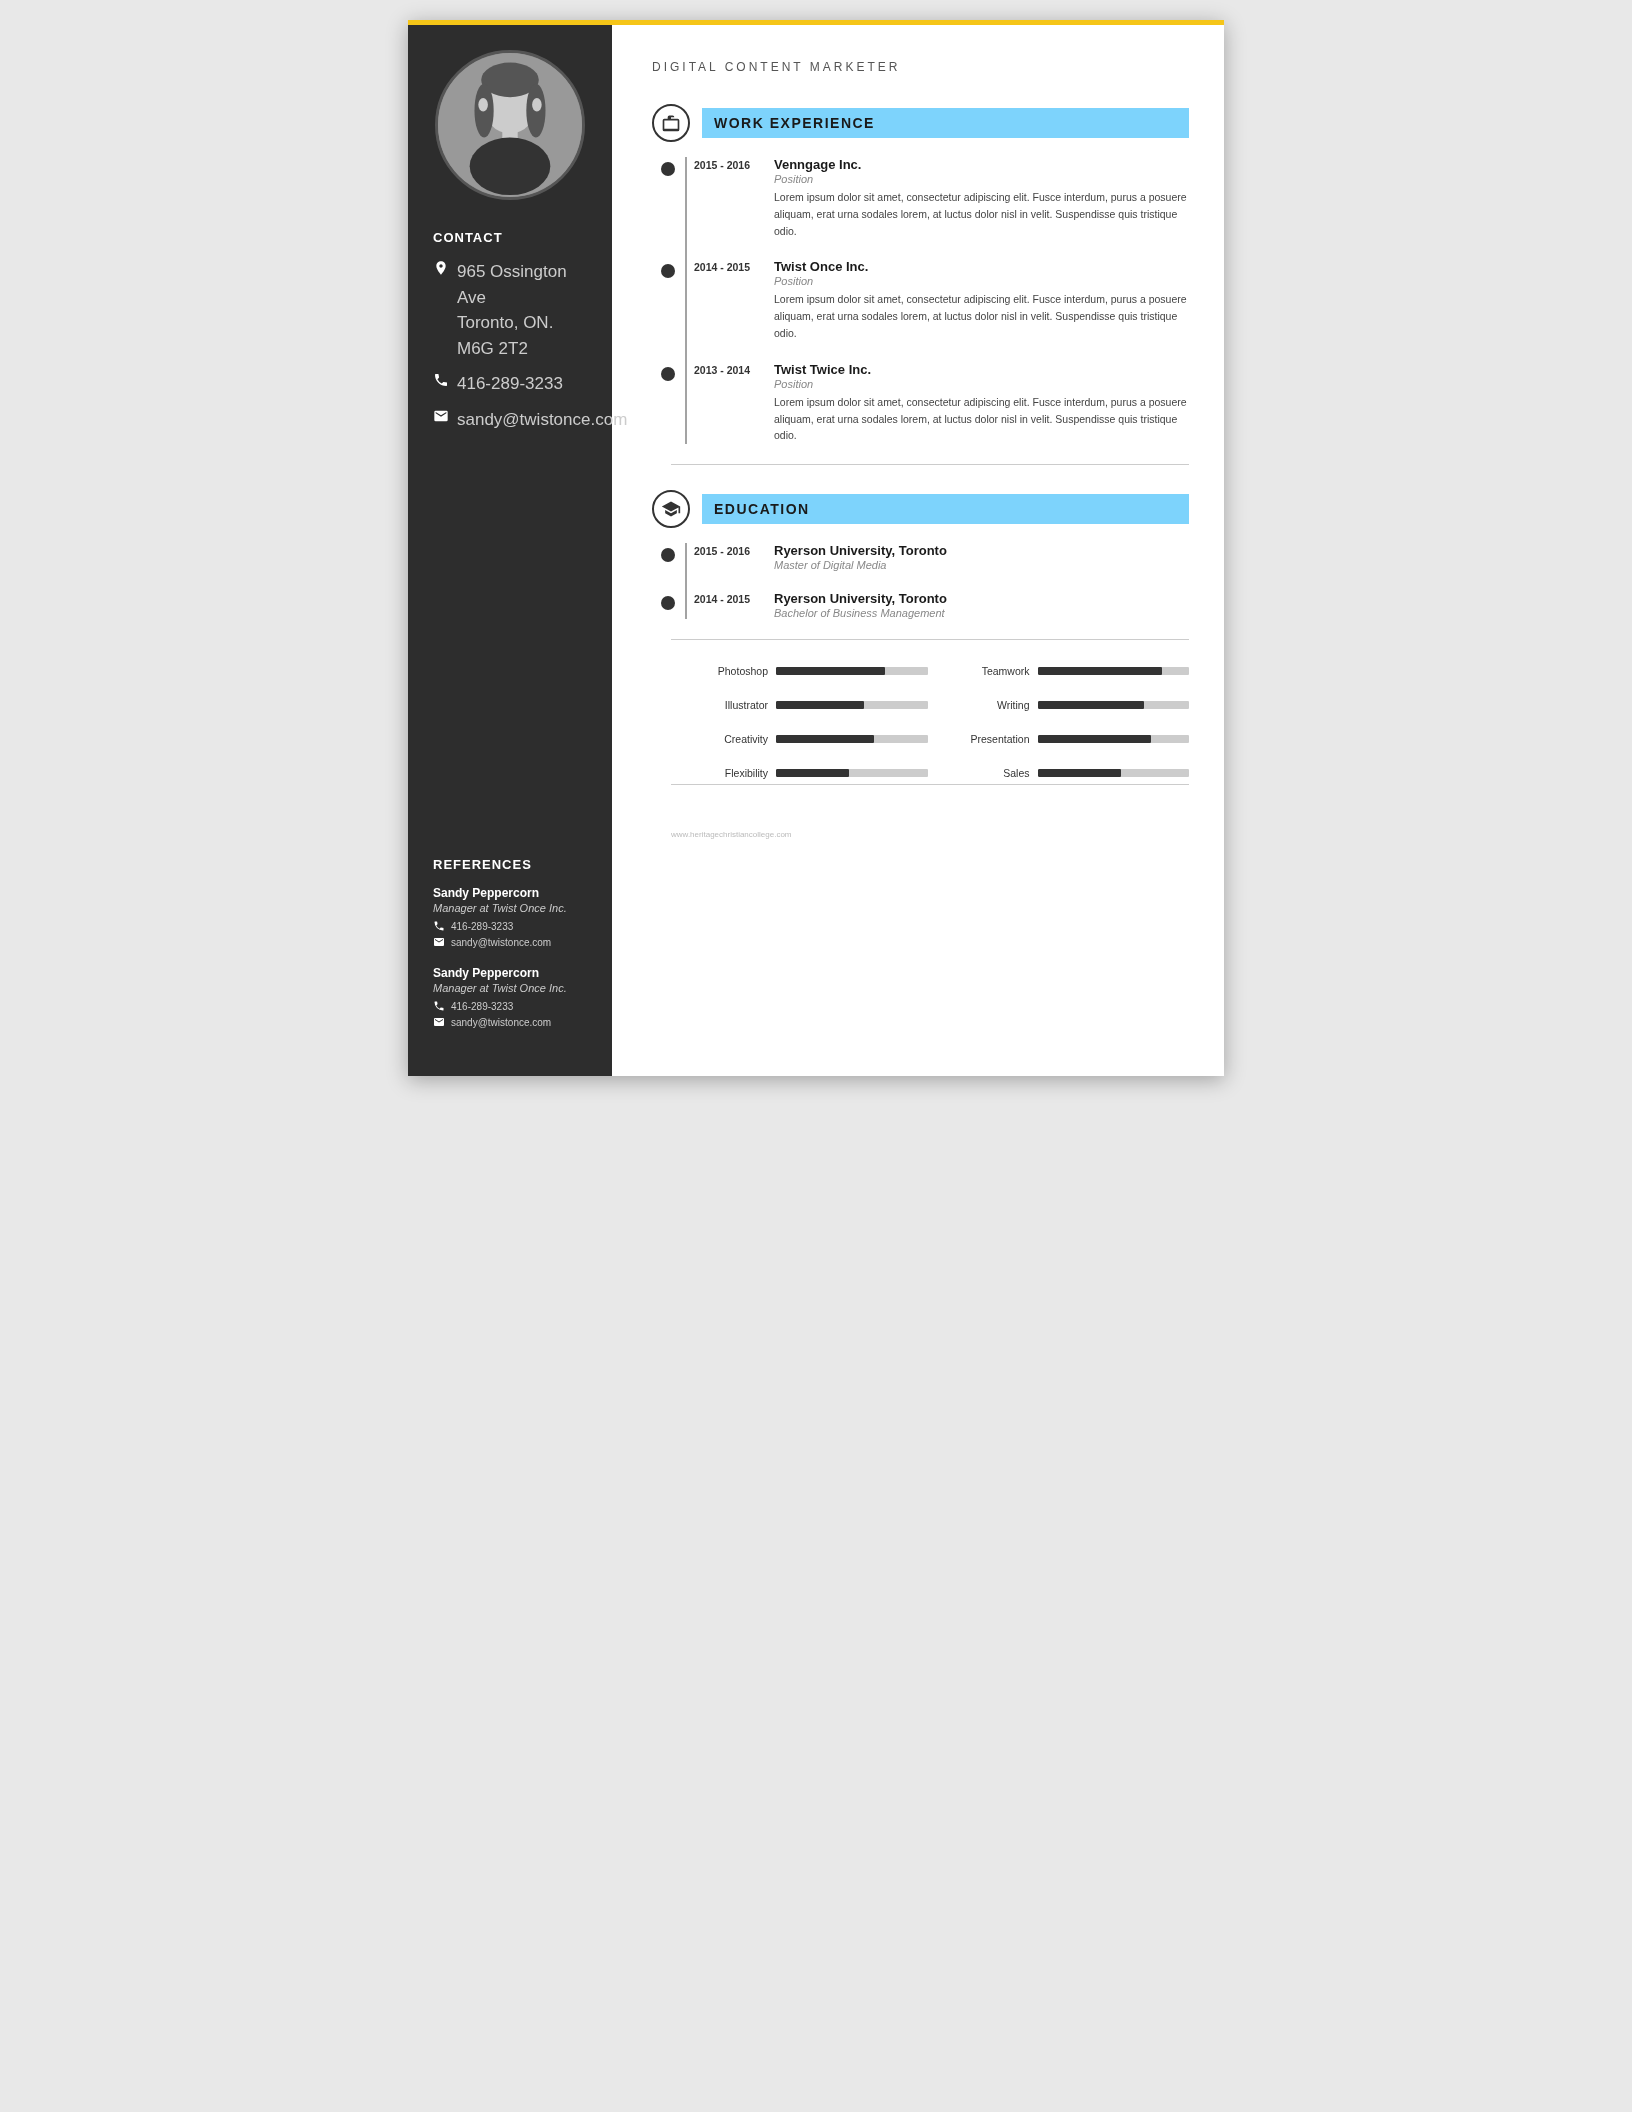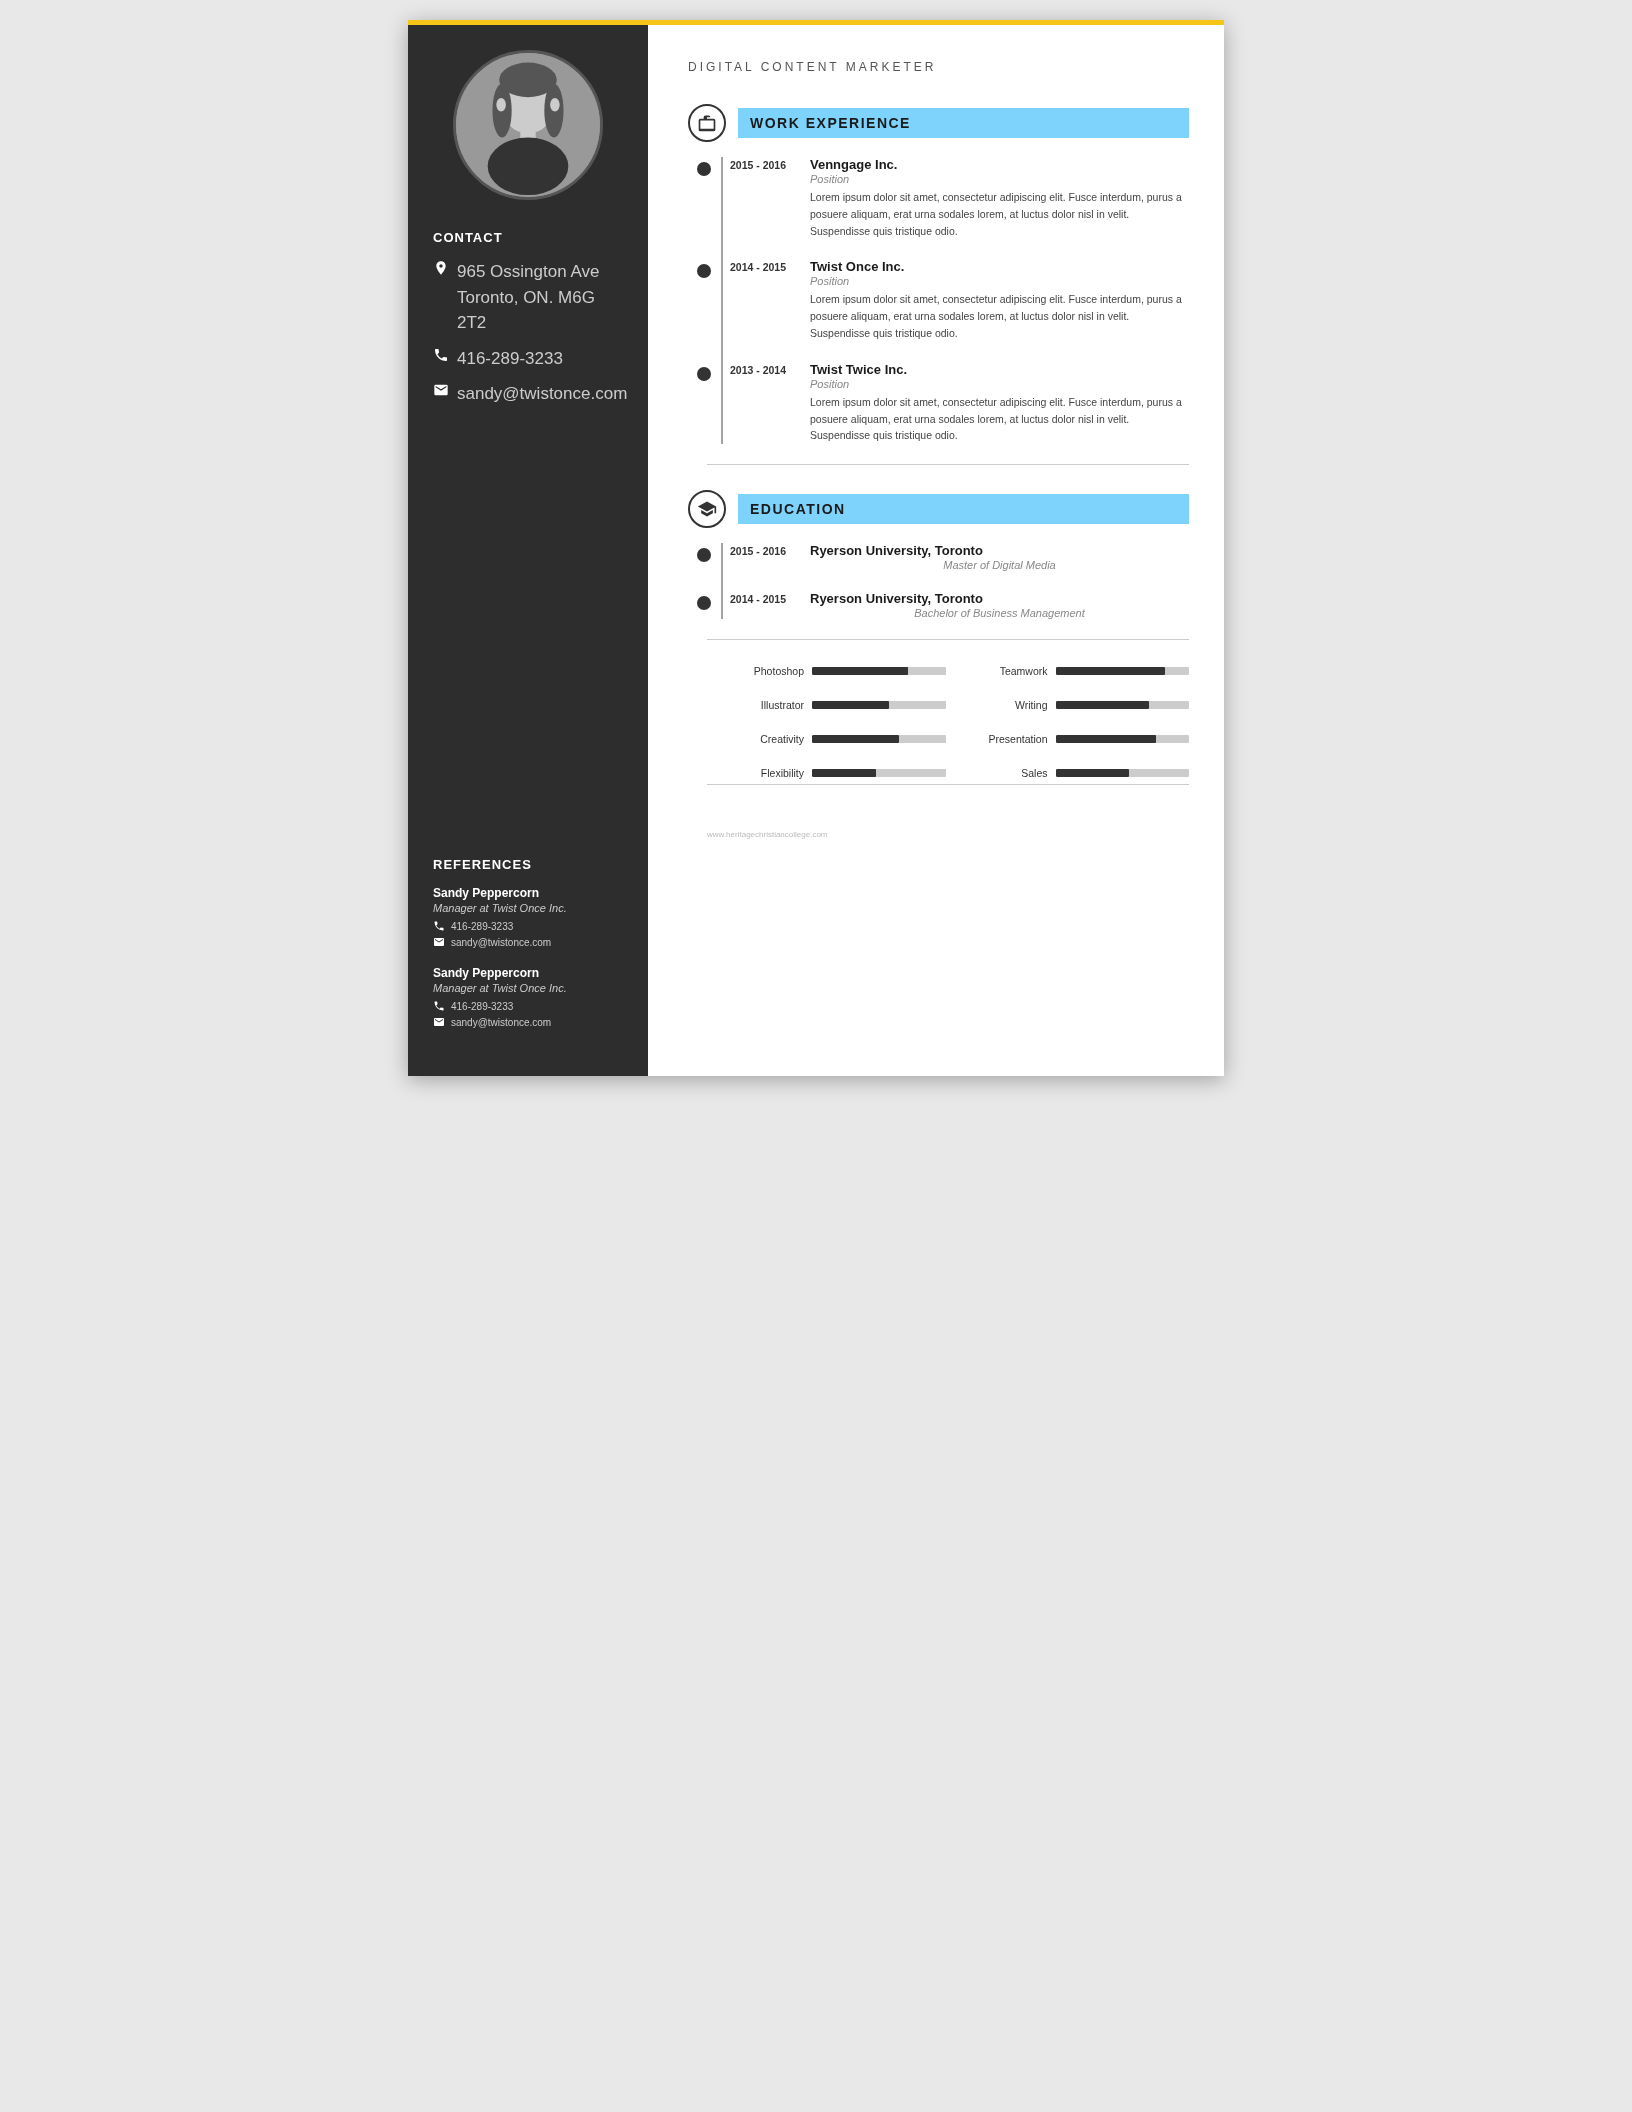--- a/index.html
+++ b/index.html
@@ -15,21 +15,21 @@
     .resume {
       width: 816px;
       min-height: 1056px;
       display: flex;
       background: #fff;
       box-shadow: 0 4px 20px rgba(0,0,0,0.3);
       position: relative;
     }
     
     .sidebar {
-      width: 240px;
+      width: 204px;
       min-height: 100%;
       background: #2d2d2d;
       color: #fff;
       padding: 30px 25px;
       display: flex;
       flex-direction: column;
       flex-shrink: 0;
     }
     .avatar-container {
       display: flex;
@@ -231,21 +231,20 @@
     .timeline-desc {
       font-size: 10.5px;
       color: #444;
       line-height: 1.6;
     }
     
     .timeline-degree {
       font-size: 11px;
       font-style: italic;
       color: #888;
-      text-align: center;
     }
     
     .section-bottom-line {
       border: none;
       border-top: 1px solid #ccc;
       margin-top: 5px;
       margin-left: 19px;
     }
     
     .skills-grid {

